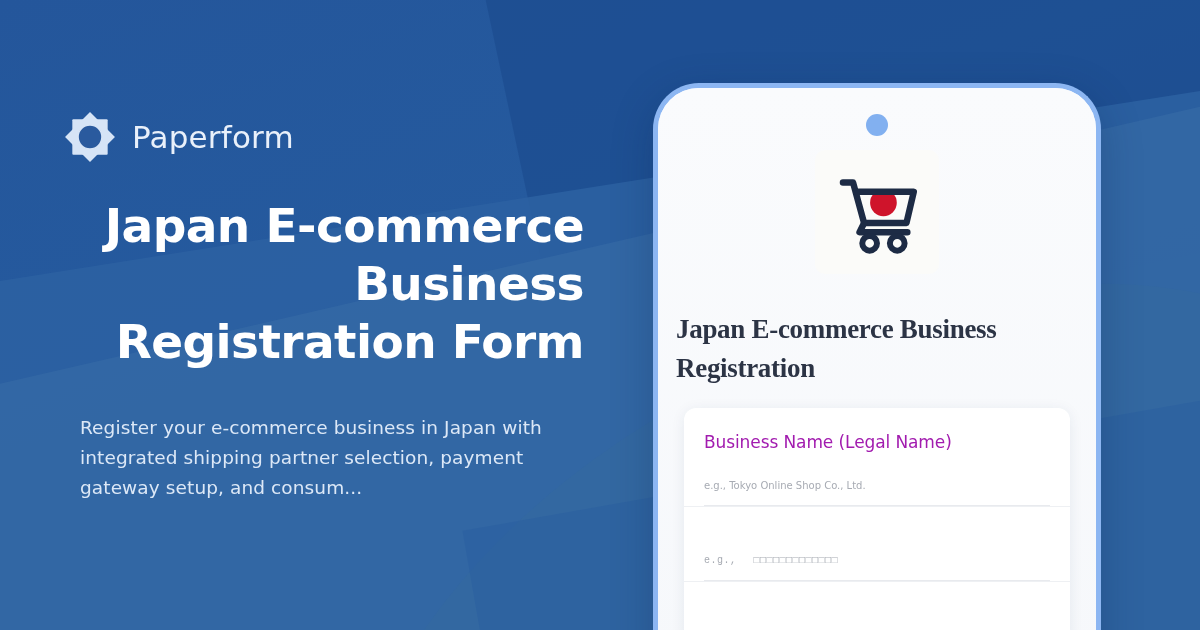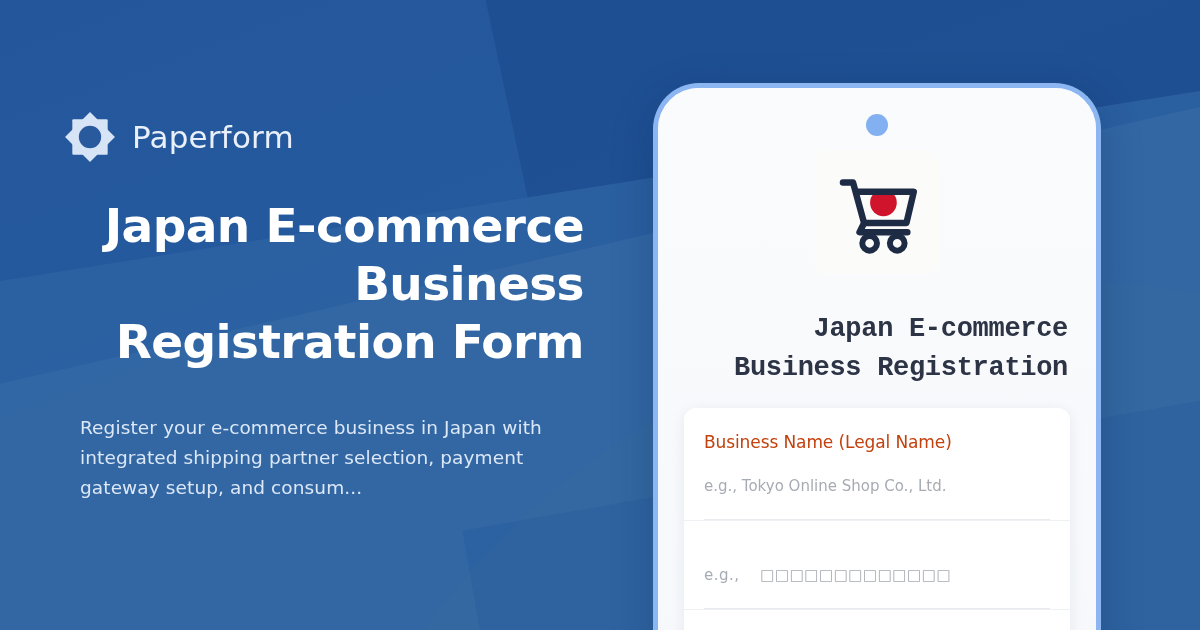--- a/index.html
+++ b/index.html
@@ -182,66 +182,66 @@
     border-radius: 10px;
     background: #fbfbf9;
     display: flex;
     align-items: center;
     justify-content: center;
   }
   .cart-svg { width: 92px; height: 92px; display:block; }
 
   .phone-title {
     position: absolute;
-    left: 28px;
+    left: 18px;
     right: 28px;
     top: 222px;
-    text-align: right;
+    text-align: left;
     font-size: 27px;
     line-height: 39px;
     font-weight: 700;
     color: #2c3445;
     letter-spacing: -.3px;
-    font-family: Liberation Mono, monospace;
+    font-family: Liberation Serif, serif;
   }
 
   .form-card {
     position: absolute;
     left: 26px;
     right: 26px;
     top: 320px;
     bottom: 0;
     background: #ffffff;
     border-radius: 12px 12px 0 0;
     box-shadow: 0 2px 14px rgba(30, 50, 90, .08);
     overflow: hidden;
   }
   .form-field {
     padding: 22px 20px 0 20px;
     border-bottom: 1px solid #eef0f3;
   }
   .field-label {
     font-size: 17px;
     line-height: 24px;
-    color: #c2410c;
+    color: #a21caf;
     font-family: "DejaVu Sans", sans-serif;
     letter-spacing: -.1px;
   }
   .field-input {
     margin-top: 22px;
-    padding-bottom: 23px;
+    padding-bottom: 9px;
     border-bottom: 1px solid #e8eaee;
-    font-size: 15px;
+    font-size: 10px;
     line-height: 20px;
     color: #a7abb3;
     font-family: "DejaVu Sans", sans-serif;
     white-space: nowrap;
     overflow: hidden;
   }
-  .field-input.tofu-line { letter-spacing: .5px; }
+  .field-input.tofu-line { letter-spacing: .5px; font-family: Liberation Mono, monospace; }
 </style>
 </head>
 <body>
 
 <div class="stage">
 
   <div class="bg-layer">
     <div class="band-c"></div>
     <div class="band-a"></div>
     <div class="band-b"></div>

